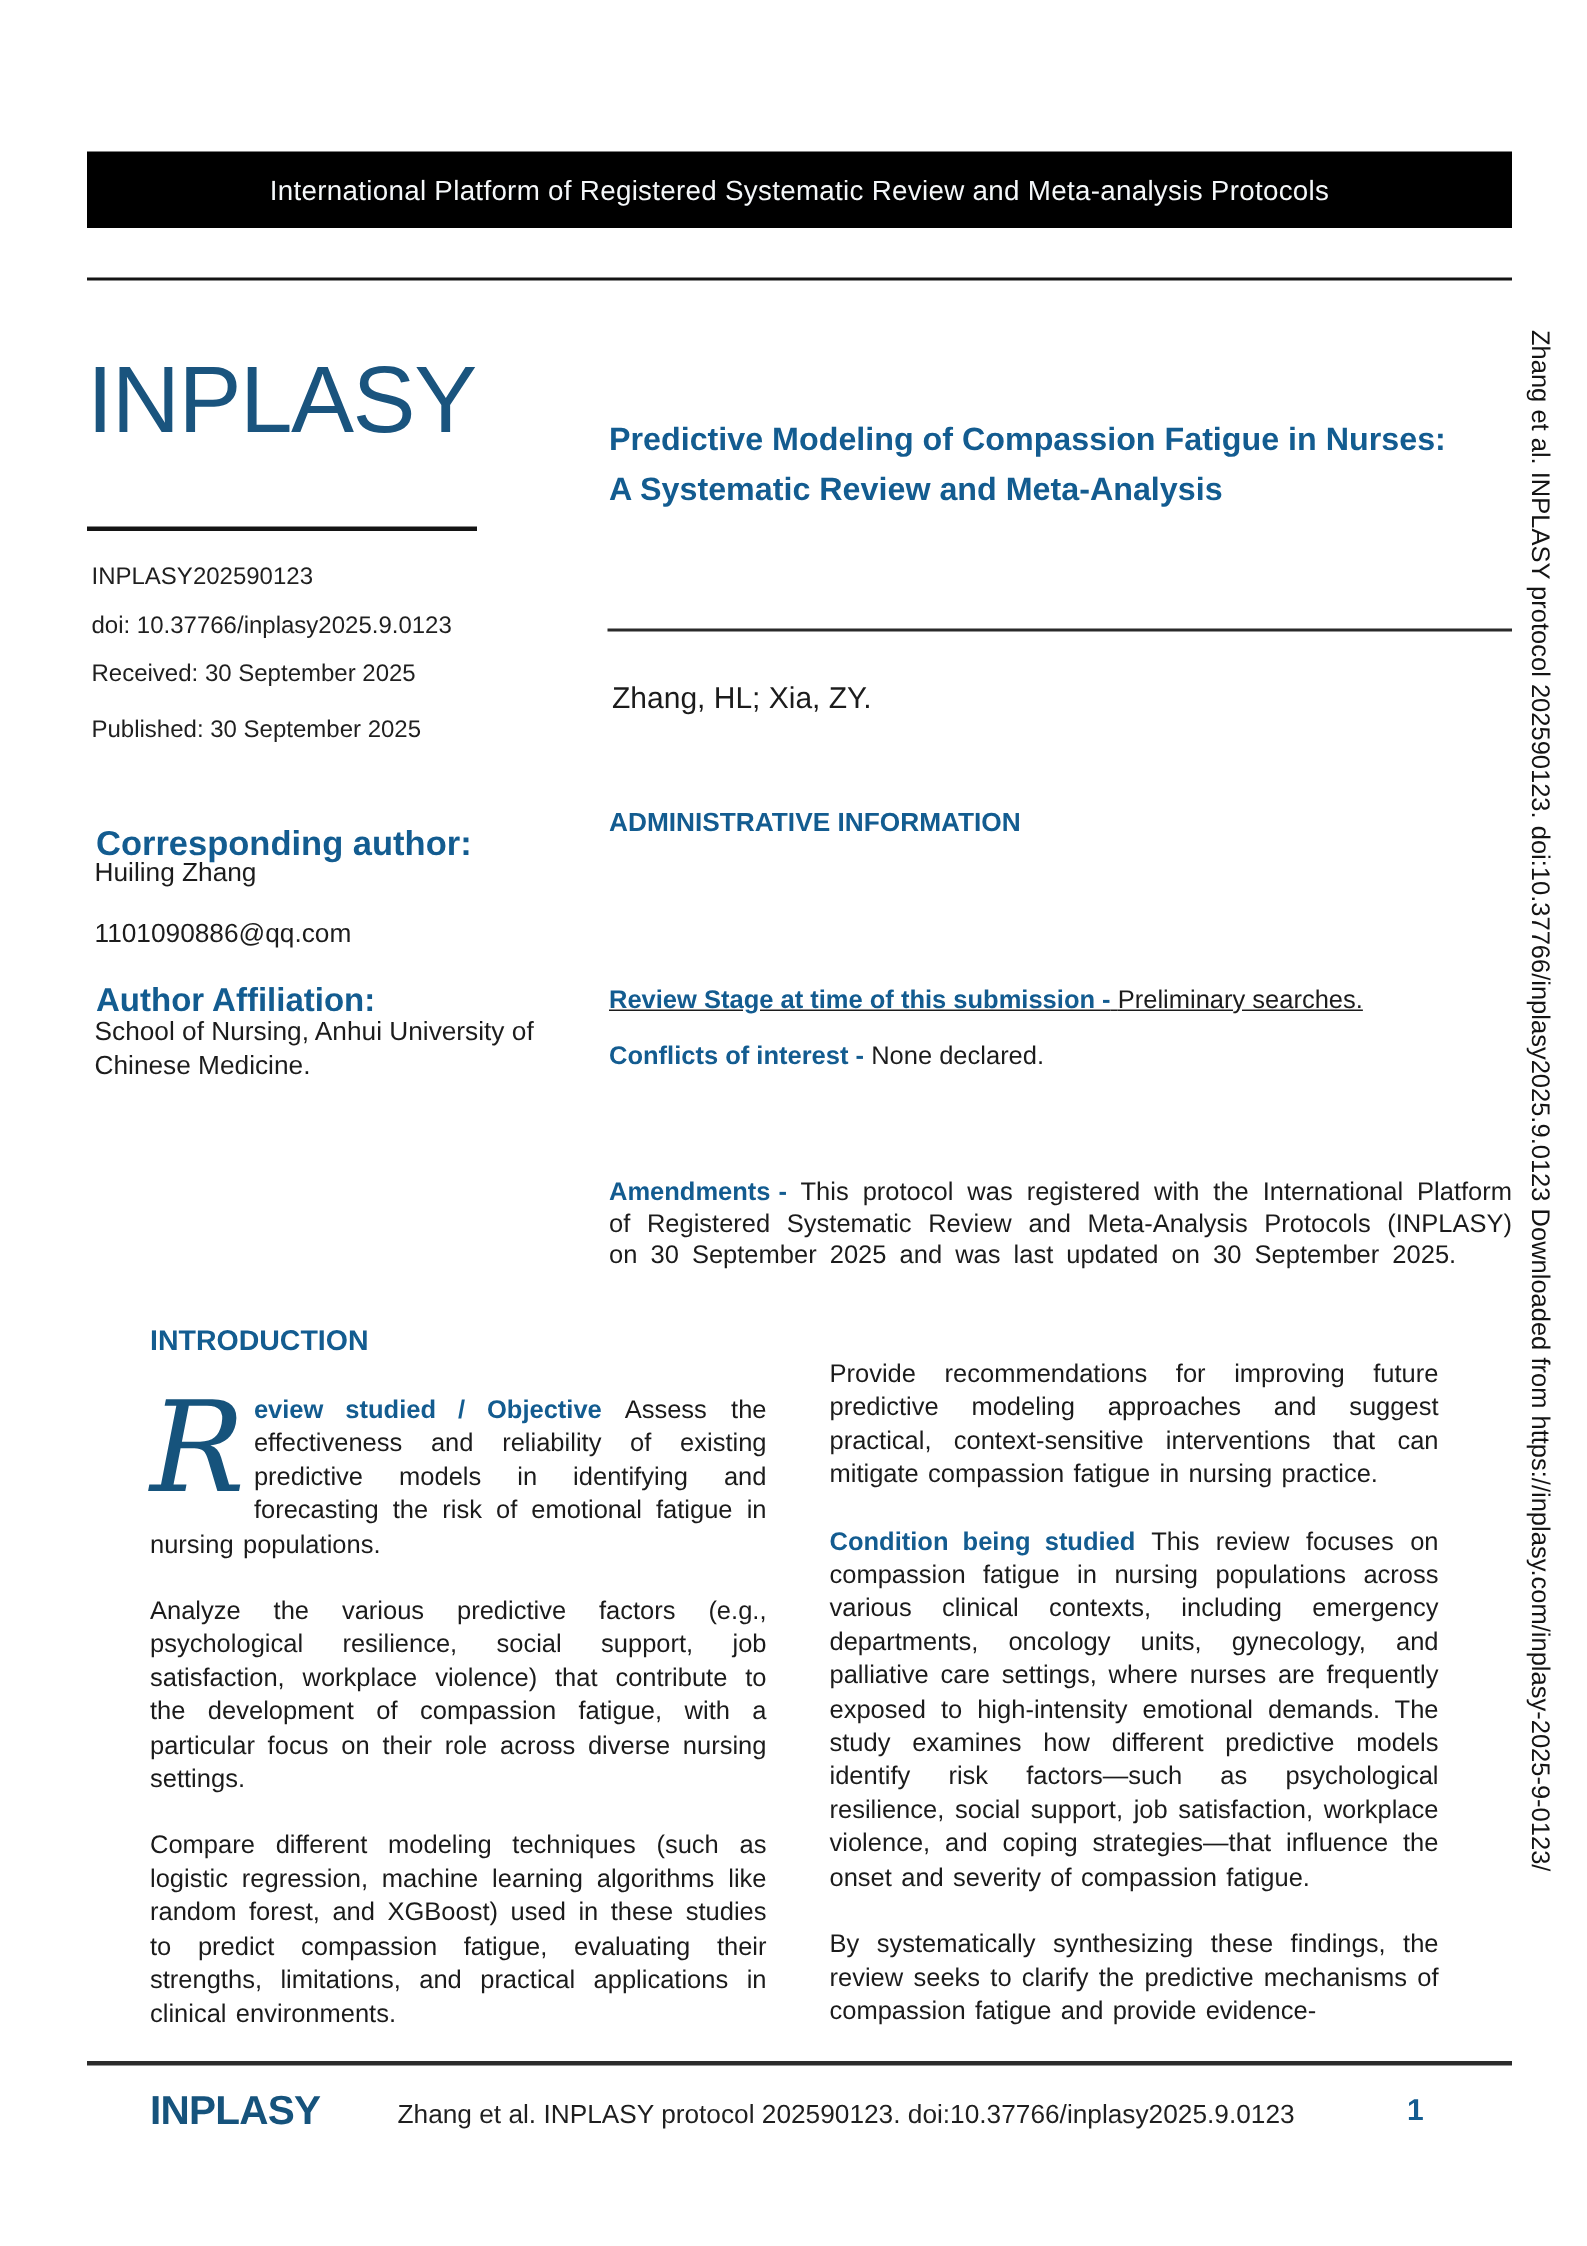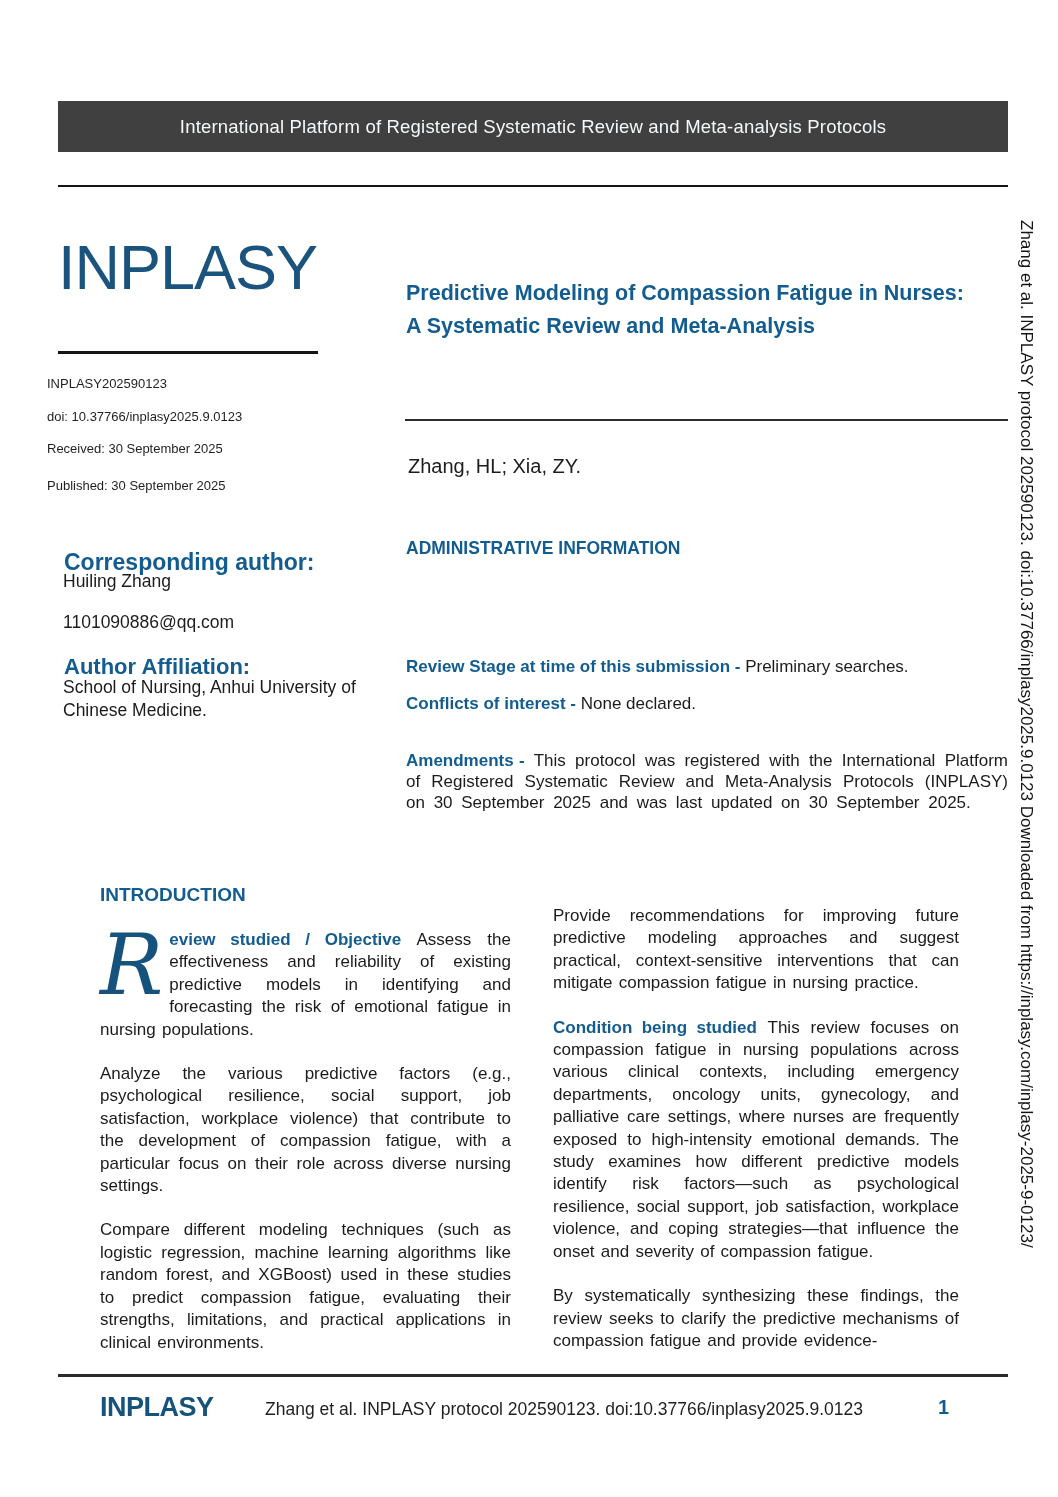--- a/index.html
+++ b/index.html
@@ -3,57 +3,57 @@
 <meta charset="utf-8">
 <style>
   html,body{margin:0;padding:0;background:#ffffff;}
   .page{
     position:relative;width:1058px;height:1497px;background:#ffffff;
     font-family:"Liberation Sans",sans-serif;color:#1c1c1c;overflow:hidden;
   }
   .abs{position:absolute;}
   
   .banner{
-    left:58px;top:101px;width:950px;height:51px;background:#404040;
+    left:58px;top:101px;width:950px;height:51px;background:#000000;
     display:flex;align-items:center;justify-content:center;
   }
   .banner span{color:#f5f8fa;font-size:18.5px;letter-spacing:.2px;}
   .rule{background:#141414;}
   .rule-top{left:58px;top:185px;width:950px;height:2px;}
   .rule-logo{left:58px;top:351px;width:260px;height:3px;}
   .rule-title{left:405px;top:419px;width:603px;height:2px;background:#2b2b2b;}
   .rule-footer{left:58px;top:1374px;width:950px;height:3px;background:#2b2b2b;}
   
   .logo{left:58px;top:236px;font-size:63px;letter-spacing:-1px;color:#1a547e;line-height:1;}
   
-  .meta-line{left:47px;font-size:13px;color:#1f1f1f;}
+  .meta-line{left:61px;font-size:16px;color:#1f1f1f;}
   .m1{top:376px;} .m2{top:409px;} .m3{top:441px;} .m4{top:478px;}
   .blue-b{color:#135c90;font-weight:bold;}
   .ca-label{left:64px;top:549px;font-size:23px;}
   .ca-name{left:63px;top:571px;font-size:17.5px;}
   .ca-email{left:63px;top:612px;font-size:17.5px;}
   .af-label{left:64px;top:654px;font-size:22px;}
   .af-text{left:63px;top:676px;width:295px;font-size:17.5px;line-height:22.5px;}
   
   .title{
     left:406px;top:277px;width:568px;font-size:21.5px;font-weight:bold;
     color:#135c90;line-height:33px;
   }
   .authors{left:408px;top:455px;font-size:20px;}
   .admin-h{left:406px;top:538px;font-size:17.5px;}
   .admin-para{
     left:406px;width:602px;font-size:17px;line-height:20.8px;
     text-align:justify;color:#1b1b1b;
   }
   .p-support{top:571px;word-spacing:7px;}
   .p-support .lbl{word-spacing:normal;margin-right:14px;}
-  .line-rs{left:406px;top:657px;font-size:17px;}
+  .line-rs{left:406px;top:657px;font-size:17px;text-decoration:underline;}
   .line-ci{left:406px;top:694px;font-size:17px;}
   .line-reg{left:406px;top:730px;font-size:17px;}
-  .p-amend{top:750px;word-spacing:4px;line-height:21px;}
+  .p-amend{top:784px;word-spacing:4px;line-height:21px;}
   .p-amend .lbl{word-spacing:normal;}
   
   .intro-h{left:100px;top:884px;font-size:19px;}
   .col{font-size:17px;line-height:22.4px;text-align:justify;color:#1b1b1b;word-spacing:1.5px;}
   .col p{margin:0 0 22px 0;}
   .col-left{left:100px;top:929px;width:411px;}
   .col-right{left:553px;top:905px;width:406px;}
   .dropcap{
     float:left;font-family:"DejaVu Serif",serif;font-style:italic;
     font-size:84px;line-height:64px;color:#16537c;margin:4px 6px 0 0;

